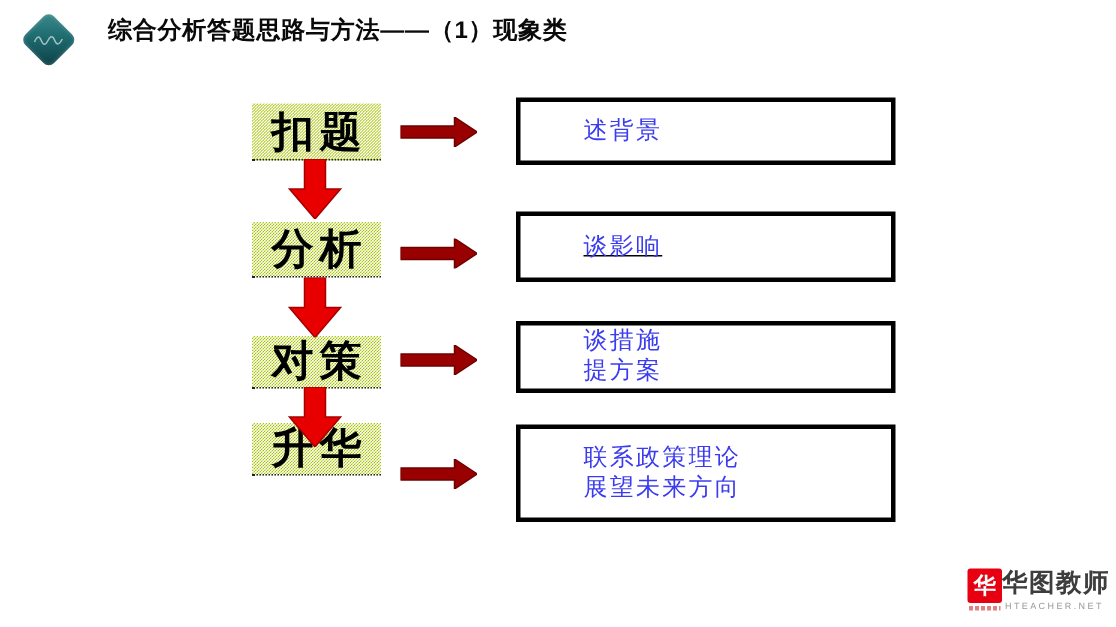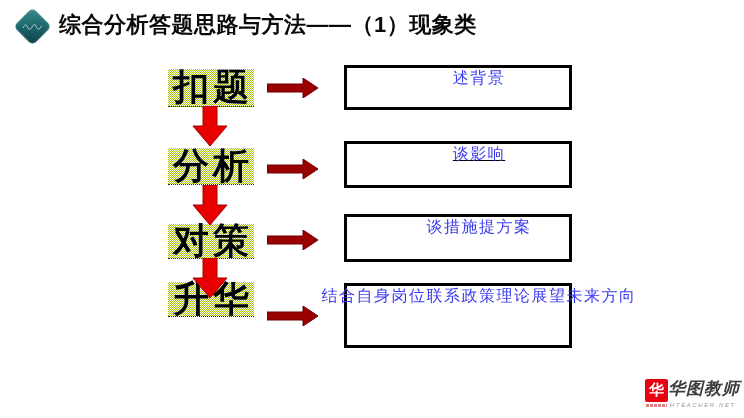--- a/index.html
+++ b/index.html
@@ -6,26 +6,26 @@
   body{font-family:"Liberation Sans","DejaVu Sans",sans-serif;}
   .slide{position:relative;width:744px;height:418px;background:#ffffff;overflow:hidden;}
 
   
   .diamond-wrap{position:absolute;left:12px;top:6px;width:40px;height:40px;}
   .diamond{position:absolute;left:7px;top:7px;width:27px;height:27px;border-radius:5px;
     transform:rotate(45deg);
     background:linear-gradient(135deg,#3d8c8c 0%,#1e6b70 45%,#0c3d44 100%);
     box-shadow:inset 0 0 3px rgba(255,255,255,.25);}
   .diamond svg{position:absolute;left:0;top:0;transform:rotate(-45deg);}
-  .page-title{position:absolute;left:59px;top:10px;font-size:22px;font-weight:bold;color:#0a0a0a;
+  .page-title{position:absolute;left:72px;top:10px;font-size:16px;font-weight:bold;color:#0a0a0a;
     letter-spacing:0.5px;white-space:nowrap;}
 
   
   .step{position:absolute;left:168px;width:86px;display:flex;align-items:center;justify-content:center;
-    font-size:36px;font-weight:bold;color:#000;letter-spacing:4px;text-indent:4px;
+    font-size:28px;font-weight:bold;color:#000;letter-spacing:4px;text-indent:4px;
     background-color:#fff;
     background-image:
       linear-gradient(45deg,#a6c400 25%,transparent 25%,transparent 75%,#a6c400 75%),
       linear-gradient(45deg,#a6c400 25%,transparent 25%,transparent 75%,#a6c400 75%);
     background-size:2px 2px;background-position:0 0,1px 1px;
     border-bottom:1px dotted #222;}
   .step1{top:69px;height:37px;}
   .step2{top:148px;height:36px;font-family:Liberation Serif, serif;}
   .step3{top:224px;height:34px;}
   .step4{top:282px;height:34px;}
@@ -34,35 +34,35 @@
   .arrow{position:absolute;}
   .a-down1{left:192px;top:106px;}
   .a-down2{left:192px;top:185px;}
   .a-down3{left:192px;top:258px;}
   .a-right1{left:267px;top:78px;}
   .a-right2{left:267px;top:159px;}
   .a-right3{left:267px;top:230px;}
   .a-right4{left:267px;top:306px;}
 
   
-  .cbox{position:absolute;left:344px;width:228px;border:3px solid #000;background:#fff;
-    box-sizing:border-box;padding-left:42px;display:flex;flex-direction:row;justify-content:center;}
+  .cbox{position:absolute;left:344px;width:253px;border:3px solid #000;background:#fff;
+    box-sizing:border-box;padding-left:42px;display:flex;flex-direction:column;justify-content:center;}
   .cbox1{top:65px;height:45px;}
   .cbox2{top:141px;height:47px;text-decoration:underline;}
   .cbox3{top:214px;height:48px;}
   .cbox4{top:283px;height:65px;}
   .cline{font-size:16px;line-height:20px;color:#3b3bef;letter-spacing:1.5px;white-space:nowrap;}
 
   
   .logo{position:absolute;left:645px;top:377px;display:flex;}
   .logo-mark{width:23px;height:23px;background:#e60012;border-radius:2px;color:#fff;
     font-size:15px;font-weight:bold;display:flex;align-items:center;justify-content:center;margin-top:2px;}
   .logo-since{width:21px;height:3px;margin:2px 0 0 1px;
     background:repeating-linear-gradient(90deg,#e08080 0 3px,#fff 3px 4px);}
-  .logo-right{margin-left:0;font-style:italic;}
+  .logo-right{margin-left:0;}
   .logo-cn{font-size:17px;font-weight:bold;color:#3d3d3d;letter-spacing:1px;white-space:nowrap;}
   .logo-en{font-size:6px;color:#9a9a9a;letter-spacing:1.6px;margin-top:2px;text-align:left;padding-left:2px;}
 </style>
 </head>
 <body>
 
 <div class="slide">
 
   <div class="diamond-wrap">
     <div class="diamond">
@@ -119,21 +119,20 @@
     <div class="cline">述背景</div>
   </div>
   <div class="cbox cbox2">
     <div class="cline">谈影响</div>
   </div>
   <div class="cbox cbox3">
     <div class="cline">谈措施</div>
     <div class="cline">提方案</div>
   </div>
   <div class="cbox cbox4">
-    <div class="cline">结合自身岗位</div>
     <div class="cline">联系政策理论</div>
     <div class="cline">展望未来方向</div>
   </div>
 
   <div class="logo">
     <div>
       <div class="logo-mark">华</div>
       <div class="logo-since"></div>
     </div>
     <div class="logo-right">

